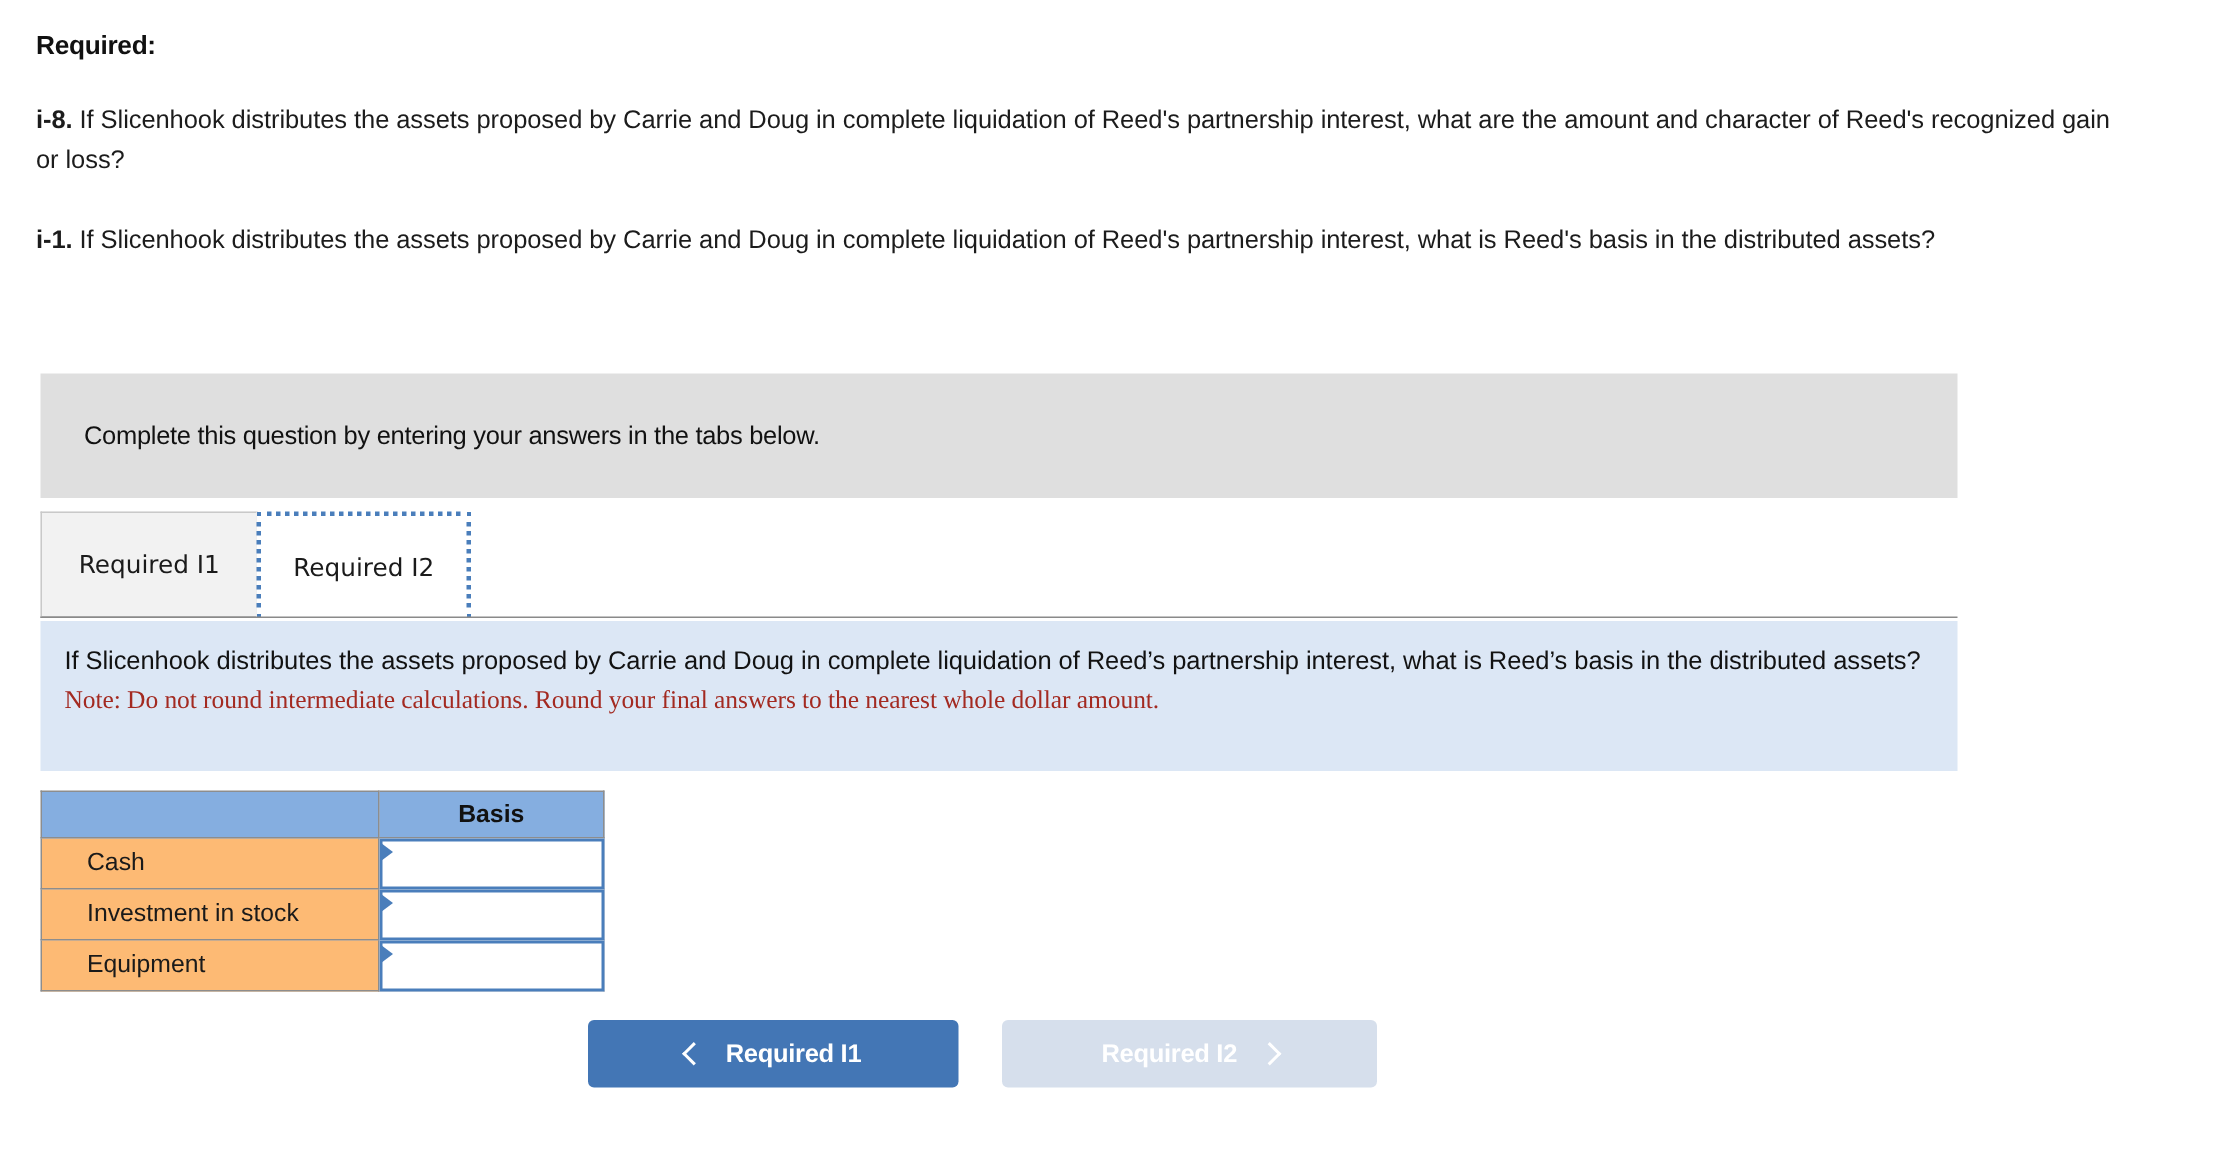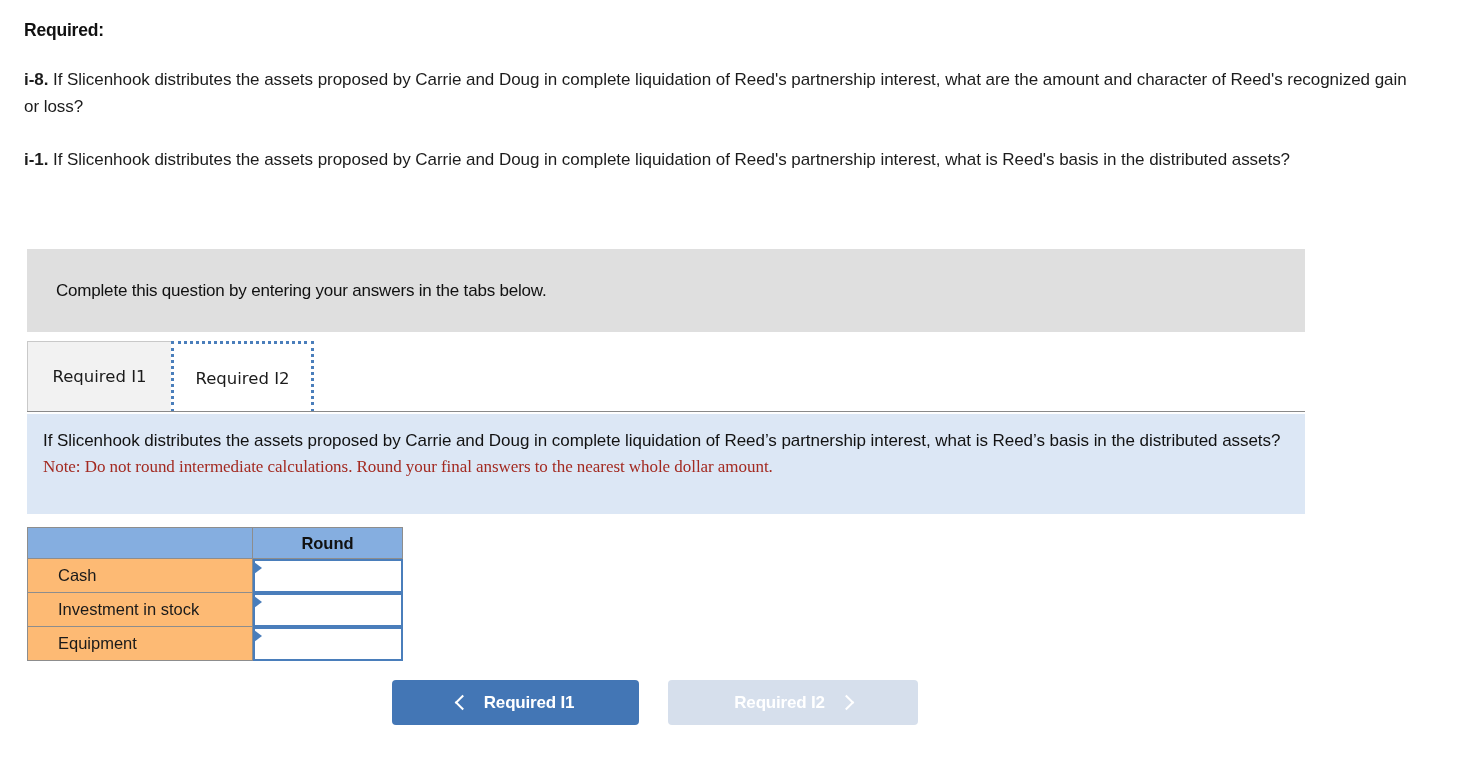--- a/index.html
+++ b/index.html
@@ -292,21 +292,21 @@
   </div>
 
   <table class="answer-table">
     <colgroup>
       <col class="c-label">
       <col class="c-value">
     </colgroup>
     <thead>
       <tr>
         <th class="blank-head"></th>
-        <th>Round</th>
+        <th>Basis</th>
       </tr>
     </thead>
     <tbody>
       <tr>
         <td class="row-label">Cash</td>
         <td class="row-input">
           <span class="cell-marker"></span>
           <input class="cell-input" type="text" value="" style="">
         </td>
       </tr>

